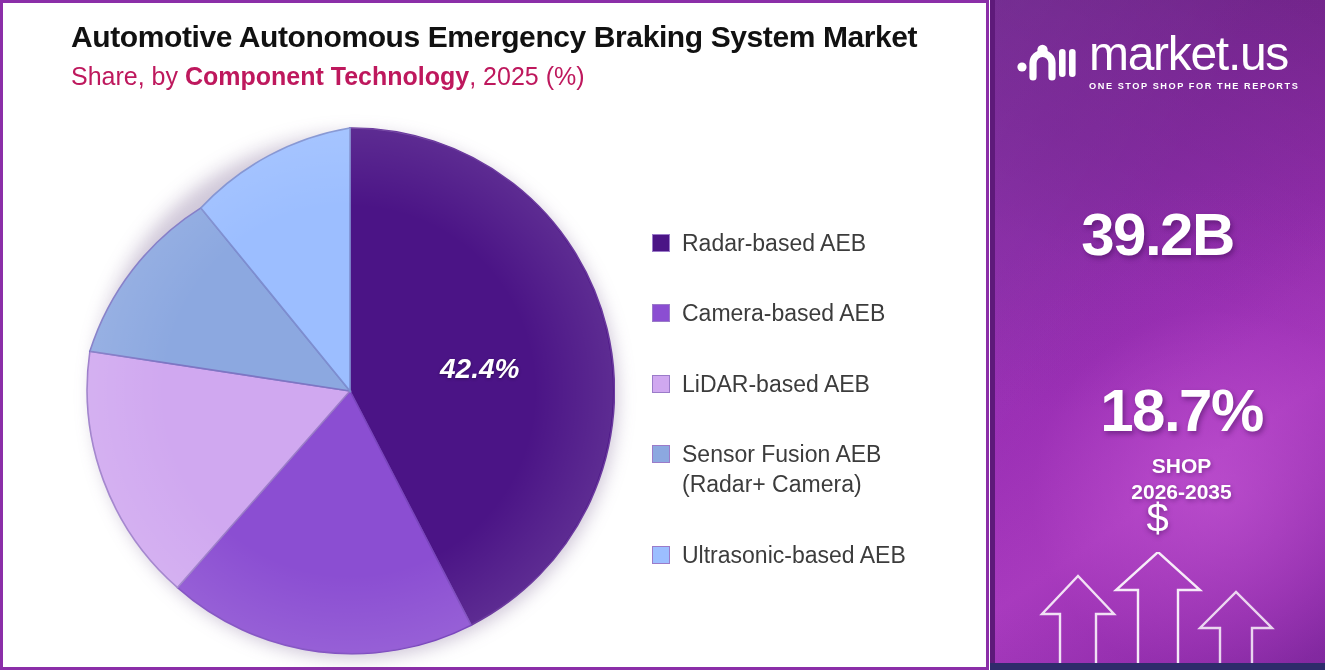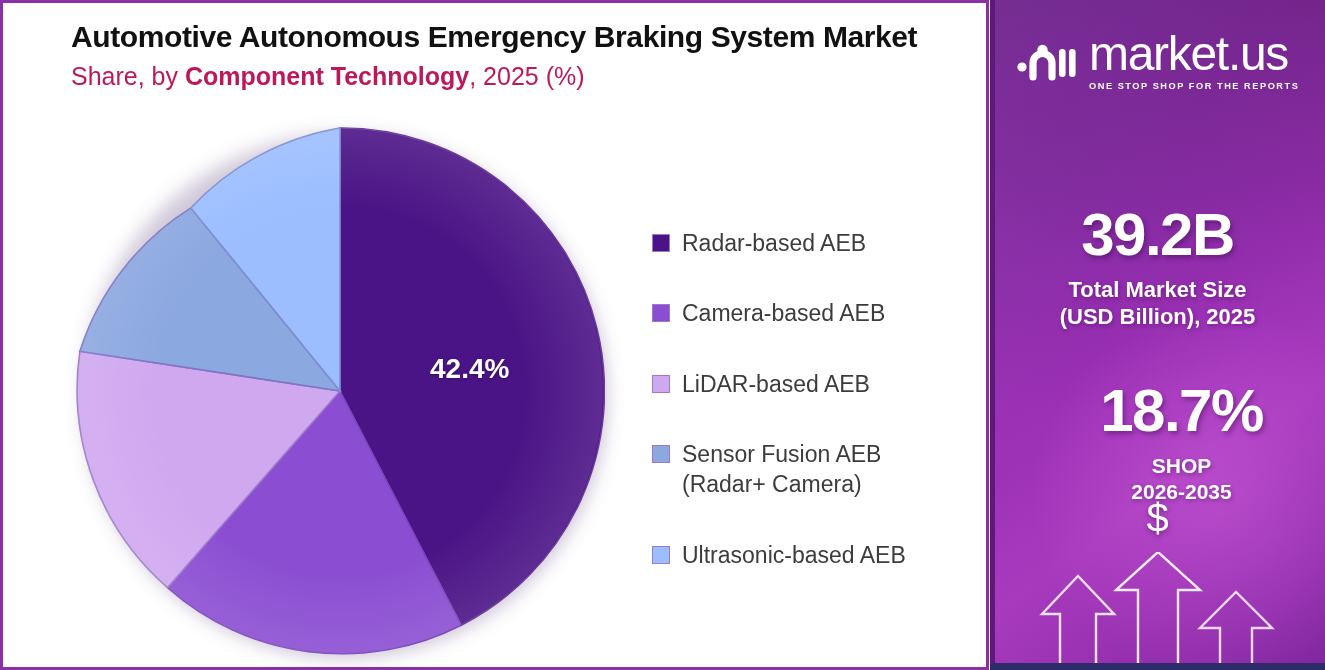--- a/index.html
+++ b/index.html
@@ -55,24 +55,25 @@
     line-height: 1.2;
     white-space: nowrap;
   }
   .chart-subtitle .bold-part {
     font-weight: bold;
   }
 
   
   .pie-wrap {
     position: absolute;
-    left: 72px;
+    left: 82px;
     top: 122px;
     width: 530px;
     height: 532px;
+    font-style: italic;
   }
   .pie-shadow {
     position: absolute;
     left: 8px;
     top: 9px;
     width: 524px;
     height: 524px;
     border-radius: 50%;
     background: rgba(90, 60, 120, 0.30);
     filter: blur(9px);
@@ -311,24 +312,20 @@
         <rect x="53" y="12" width="6.6" height="28" rx="3.3" fill="#ffffff"></rect>
       </svg>
       <div class="logo-text-wrap">
         <div class="logo-word">market.us</div>
         <div class="logo-tagline">ONE STOP SHOP FOR THE REPORTS</div>
       </div>
     </div>
 
     <div class="stat-block" id="stat-market">
       <div class="stat-value">39.2B</div>
-      <div class="stat-caption">
-        <div>Total Market Size</div>
-        <div>(USD Billion), 2025</div>
-      </div>
     </div>
 
     <div class="stat-block" id="stat-cagr">
       <div class="stat-value">18.7%</div>
       <div class="stat-caption">
         <div>SHOP</div>
         <div>2026-2035</div>
       </div>
     </div>
 

